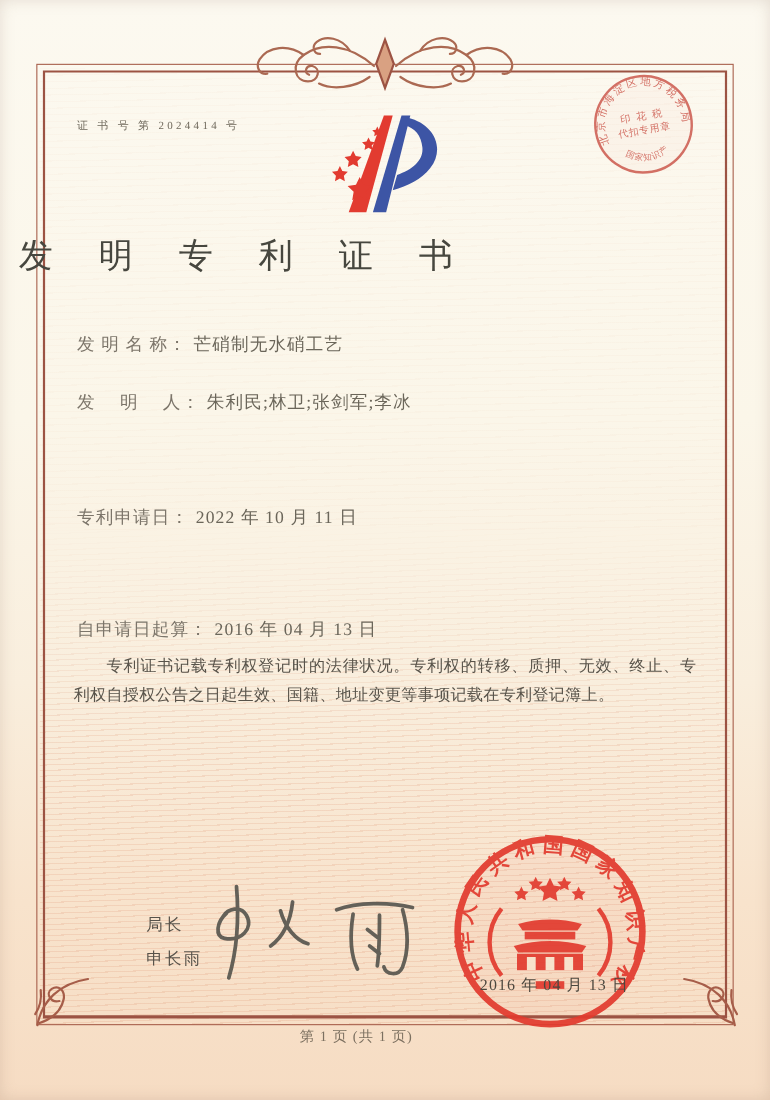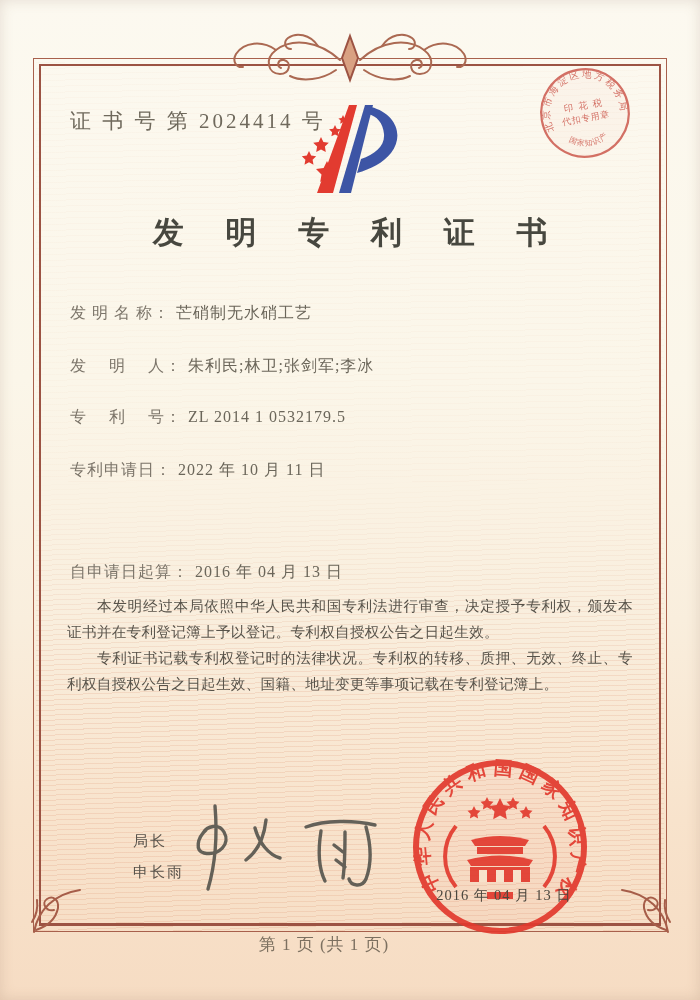--- a/index.html
+++ b/index.html
@@ -8,36 +8,36 @@
         box-shadow:inset 0 0 14px rgba(120,90,70,.18);}
   .guilloche{position:absolute;left:36px;right:36px;top:470px;bottom:68px;pointer-events:none;
         background:repeating-linear-gradient(178deg,rgba(214,122,86,.16) 0 1px,rgba(255,255,255,0) 1px 5px);
         -webkit-mask-image:linear-gradient(180deg,transparent 0,#000 45%);
         mask-image:linear-gradient(180deg,transparent 0,#000 45%);}
   .guilloche2{position:absolute;left:36px;right:36px;top:62px;height:420px;pointer-events:none;opacity:.35;
         background:repeating-linear-gradient(179deg,rgba(214,140,100,.10) 0 1px,rgba(255,255,255,0) 1px 6px);}
   .frame-outer{position:absolute;left:33px;top:58px;width:632px;height:872px;border:1px solid #a8604c;}
   .frame-inner{position:absolute;left:5px;top:5px;right:5px;bottom:5px;
         border-style:solid;border-color:#9c5343;border-width:2px 2px 3px 2px;}
-  .cert-no{position:absolute;left:70px;top:107px;font-size:21px;letter-spacing:3px;color:#6f695c;}
-  .title{position:absolute;left:0;top:212px;width:700px;text-align:center;font-size:31px;font-weight:700;
+  .cert-no{position:absolute;left:70px;top:107px;font-size:10px;letter-spacing:3px;color:#6f695c;}
+  .title{position:absolute;left:0;top:212px;width:700px;text-align:left;font-size:31px;font-weight:400;
         color:#47473f;letter-spacing:17px;text-indent:17px;}
   .field-row{position:absolute;left:70px;width:560px;font-size:16px;white-space:nowrap;}
   .flabel{color:#7c756a;letter-spacing:1px;}
   .fvalue{color:#6b665a;margin-left:6px;letter-spacing:1px;}
   .paras{position:absolute;left:67px;top:593px;width:566px;}
   .paras p{margin:0;font-size:14.6px;line-height:26px;color:#58534a;text-align:justify;
         text-indent:2.05em;letter-spacing:.3px;}
   .signer{position:absolute;left:85px;top:826px;font-size:15px;color:#57524a;line-height:31px;letter-spacing:2px;margin-left:48px;}
   .sig-svg{position:absolute;left:178px;top:800px;}
   .seal-svg{position:absolute;left:409px;top:756px;opacity:.92;}
   .seal-date{position:absolute;left:424px;top:886px;width:160px;text-align:center;font-size:14.5px;
         color:#4c473e;letter-spacing:1px;}
   .stamp-svg{position:absolute;left:536px;top:64px;transform:rotate(-10deg);opacity:.8;}
-  .footer{position:absolute;left:0;top:933px;width:648px;text-align:center;font-size:17px;
+  .footer{position:absolute;left:0;top:933px;width:648px;text-align:center;font-size:13px;
         color:#7c7060;letter-spacing:1px;}
   .ornament-top{position:absolute;left:218px;top:24px;}
   .ornament-bl{position:absolute;left:26px;top:880px;}
   .ornament-br{position:absolute;left:618px;top:880px;transform:scaleX(-1);}
   svg text{font-family:"Liberation Serif","DejaVu Serif",serif;}
 </style>
 </head>
 <body>
 
 <div class="page">
@@ -114,32 +114,28 @@
   </svg>
 
   <div class="title">发 明 专 利 证 书</div>
 
   <div class="field-row" style="top:303px">
     <span class="flabel">发 明 名 称：</span><span class="fvalue">芒硝制无水硝工艺</span>
   </div>
   <div class="field-row" style="top:356px">
     <span class="flabel">发　 明　 人：</span><span class="fvalue">朱利民;林卫;张剑军;李冰</span>
   </div>
-  <div class="field-row" style="top:407px">
-    <span class="flabel">专　 利　 号：</span><span class="fvalue">ZL 2014 1 0532179.5</span>
-  </div>
   <div class="field-row" style="top:460px">
     <span class="flabel">专利申请日：</span><span class="fvalue">2022 年 10 月 11 日</span>
   </div>
   <div class="field-row" style="top:562px">
     <span class="flabel">自申请日起算：</span><span class="fvalue">2016 年 04 月 13 日</span>
   </div>
 
   <div class="paras">
-    <p>本发明经过本局依照中华人民共和国专利法进行审查，决定授予专利权，颁发本证书并在专利登记簿上予以登记。专利权自授权公告之日起生效。</p>
     <p>专利证书记载专利权登记时的法律状况。专利权的转移、质押、无效、终止、专利权自授权公告之日起生效、国籍、地址变更等事项记载在专利登记簿上。</p>
   </div>
 
   <div class="signer">
     <div>局长</div>
     <div>申长雨</div>
   </div>
 
   <svg class="sig-svg" width="210" height="95" viewBox="0 0 210 95">
     <g fill="none" stroke="#4b4b45" stroke-width="3.4" stroke-linecap="round" opacity="0.85">

